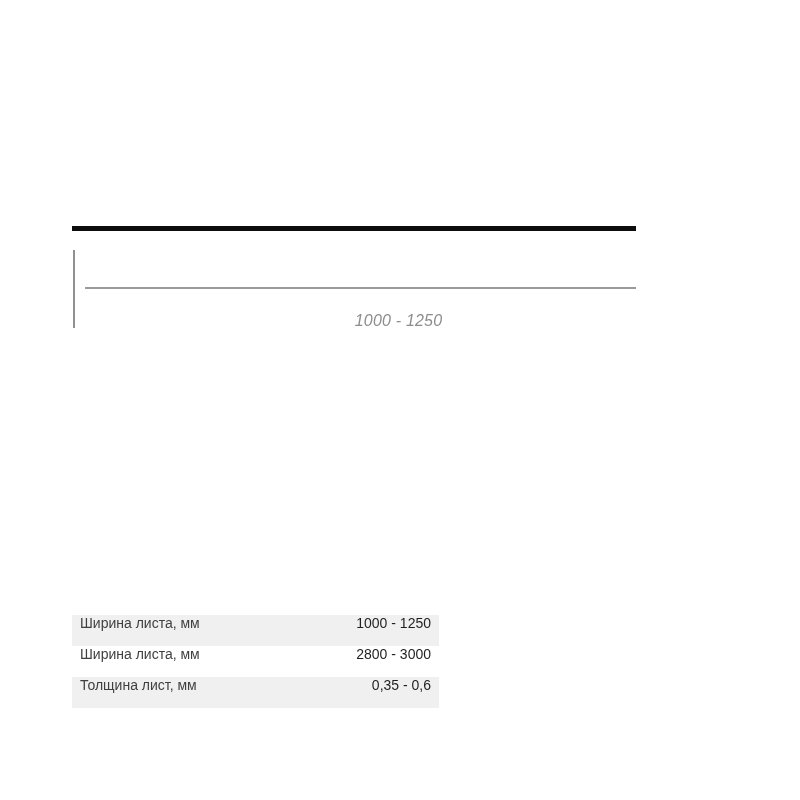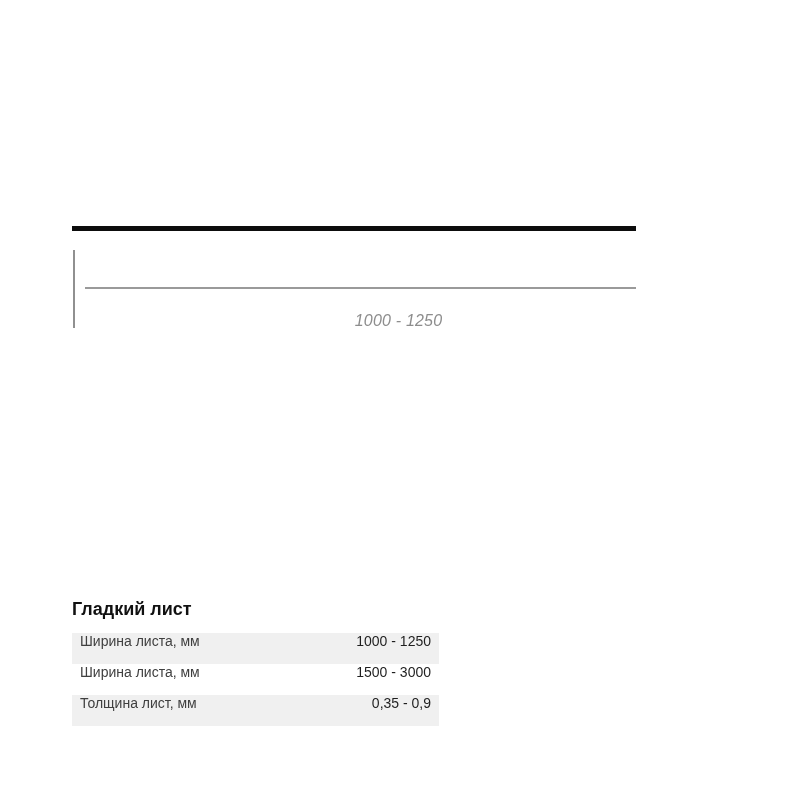--- a/index.html
+++ b/index.html
@@ -106,35 +106,34 @@
 
   <div class="diagram">
     <div class="sheet-line"></div>
     <span class="tick tick-left"></span>
     <span class="tick tick-right"></span>
     <span class="dim-line"></span>
     <span class="dim-label">1000 - 1250</span>
   </div>
 
   <section class="spec">
-    <h2 class="spec-title">Гладкий лист</h2>
 
     <div class="spec-table">
 
       <div class="spec-row alt">
         <span class="cell-label">Ширина листа, мм</span>
         <span class="cell-value">1000 - 1250</span>
       </div>
 
       <div class="spec-row">
         <span class="cell-label">Ширина листа, мм</span>
-        <span class="cell-value">1500 - 3000</span>
+        <span class="cell-value">2800 - 3000</span>
       </div>
 
       <div class="spec-row alt">
         <span class="cell-label">Толщина лист, мм</span>
-        <span class="cell-value">0,35 - 0,9</span>
+        <span class="cell-value">0,35 - 0,6</span>
       </div>
 
     </div>
   </section>
 
 </div>
 
 </body></html>

